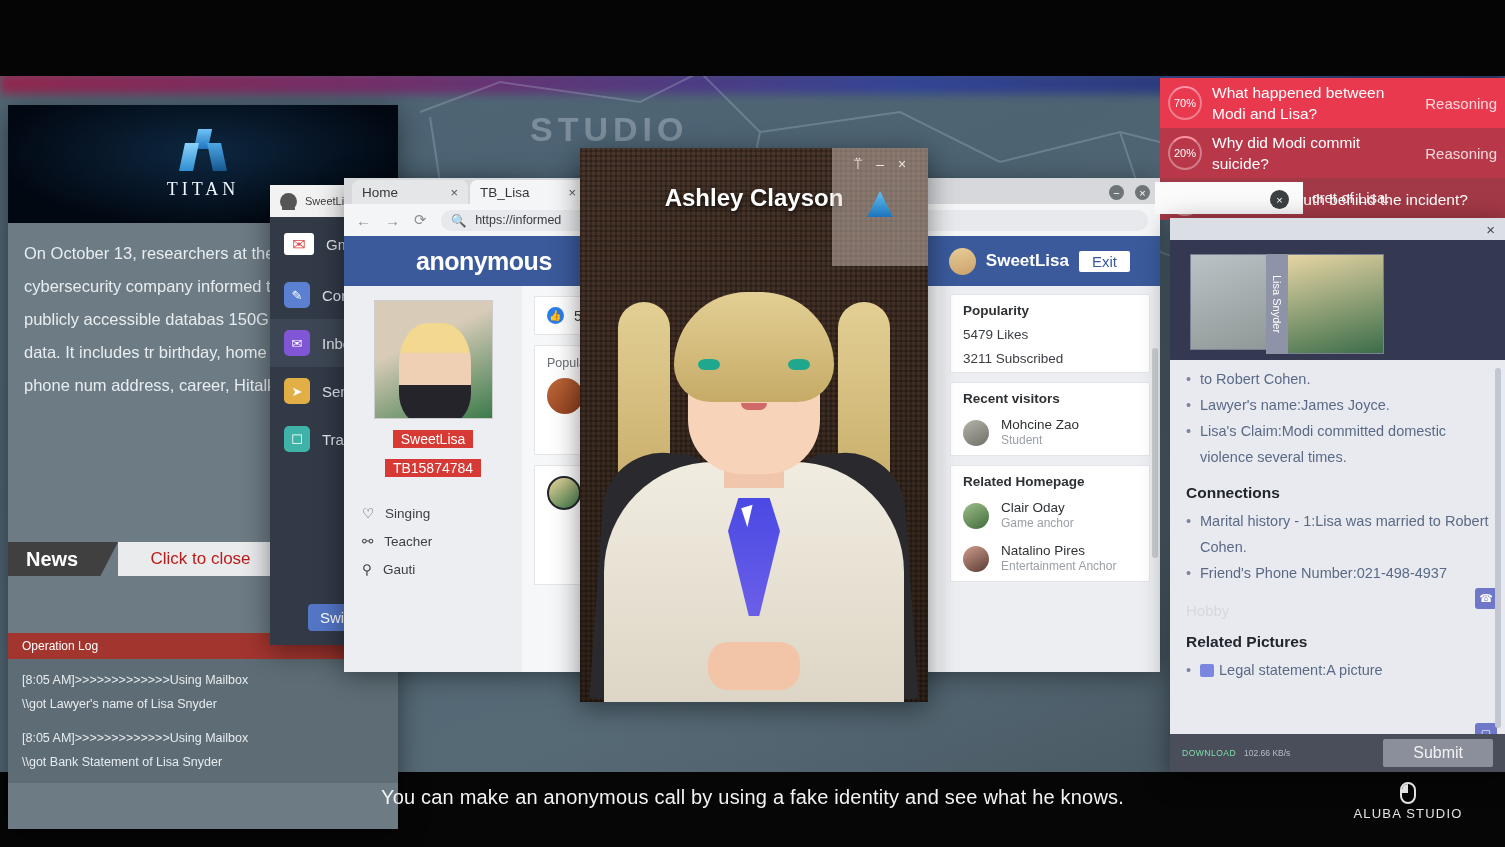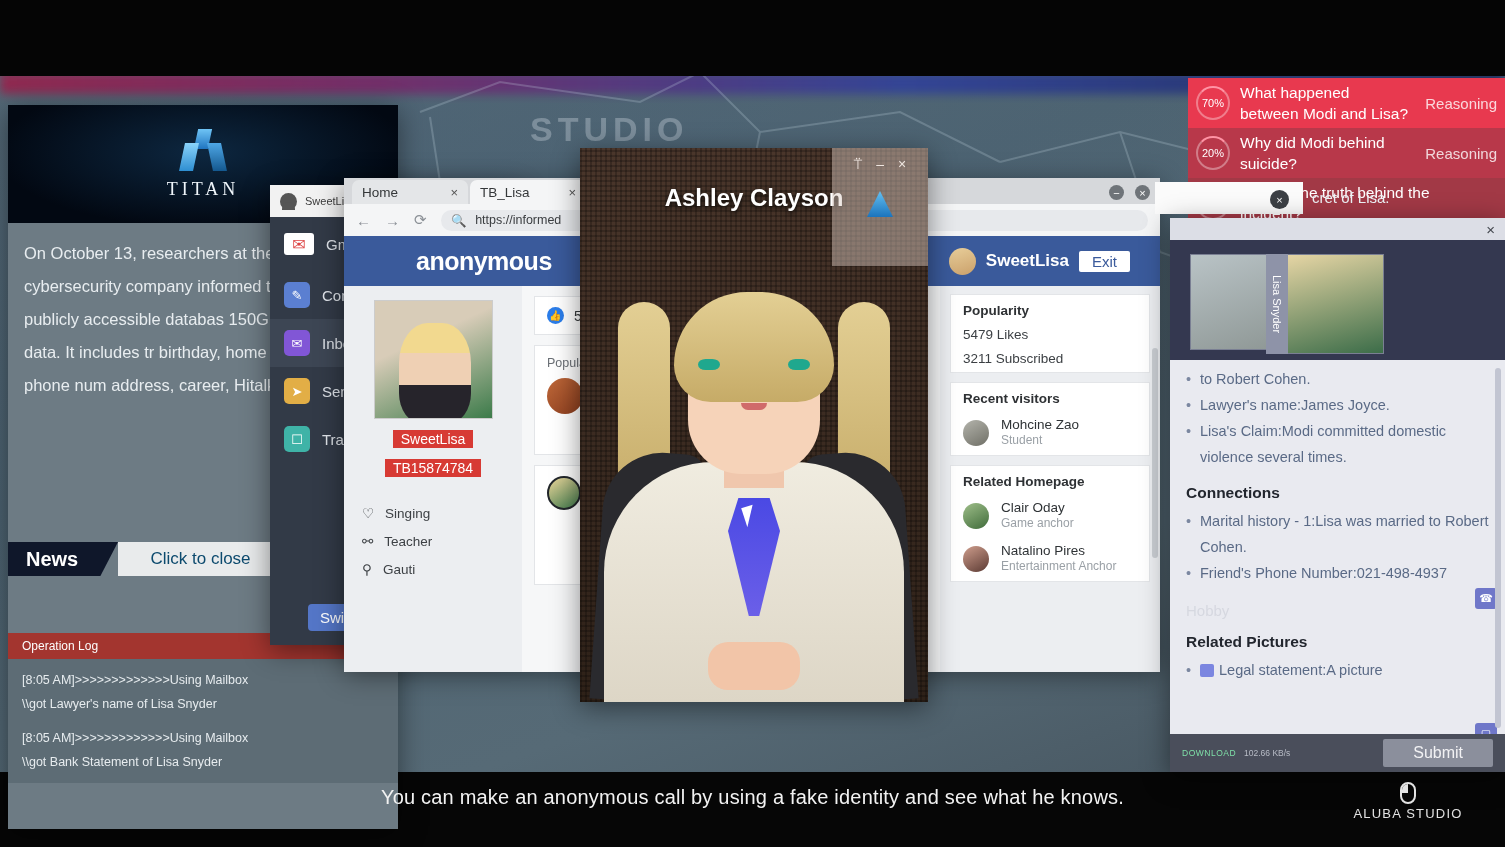--- a/index.html
+++ b/index.html
@@ -63,27 +63,27 @@
   .titan-logo i {
     position: absolute; display: block; background: linear-gradient(180deg,#6fc4f5,#1f74c0);
   }
   .titan-logo i:nth-child(1){ left:20px; top:0; width:14px; height:20px; transform: skewX(-12deg); }
   .titan-logo i:nth-child(2){ left:6px; top:14px; width:14px; height:28px; transform: skewX(-12deg); background:linear-gradient(180deg,#8ad3fb,#2e8ed1); }
   .titan-logo i:nth-child(3){ left:34px; top:14px; width:14px; height:28px; transform: skewX(12deg); background:linear-gradient(180deg,#4ea7e6,#14588f); }
   .titan-word { color:#f0f6fb; font-family:"Liberation Serif", serif; font-size:18px; letter-spacing:4px; margin-top:8px; }
   .article { padding: 14px 16px 0 16px; color: #e8edf0; font-size: 16.5px; line-height: 33px; }
   .news-bar { position: absolute; left: 0; top: 437px; width: 275px; height: 34px; display: flex; }
   .news-bar .tag {
-    background:#0f172a; color:#fff; font-weight:700; font-size:20px;
+    background:#404040; color:#fff; font-weight:700; font-size:20px;
     padding: 2px 16px 2px 18px; display:flex; align-items:center;
     clip-path: polygon(0 0, 100% 0, 84% 100%, 0 100%);
     width: 110px;
   }
   .news-bar .hint {
-    flex:1; background:#e9ebec; color:#0c4a6e; font-size:17px;
+    flex:1; background:#e9ebec; color:#b91c1c; font-size:17px;
     display:flex; align-items:center; justify-content:center;
   }
 
   
   #op-log { position:absolute; left:8px; top:633px; width:390px; height:139px; }
   .op-head { background:#a3352f; color:#fdfdfd; font-size:12px; padding:6px 14px; }
   .op-body { background:rgba(80,96,106,.55); padding:9px 14px; color:#e7ecef; font-size:12.5px; line-height:24px; }
   .op-body .blank { height: 10px; }
 
   
@@ -177,21 +177,21 @@
   .ch-hair-top { position:absolute; left:50%; bottom:300px; margin-left:-80px; width:160px; height:110px; background:linear-gradient(180deg,#e3cf94,#c6ab67); border-radius:80px 80px 40px 40px; }
   .ch-hair-l { position:absolute; left:38px; bottom:150px; width:52px; height:250px; background:linear-gradient(180deg,#e3cf94,#bfa35e); border-radius:26px; }
   .ch-hair-r { position:absolute; right:38px; bottom:150px; width:52px; height:250px; background:linear-gradient(180deg,#e3cf94,#bfa35e); border-radius:26px; }
   .ch-eye { position:absolute; bottom:332px; width:22px; height:11px; background:#1fa88e; border-radius:11px/8px; }
   .ch-eye.l{ left:118px; } .ch-eye.r{ right:118px; }
   .ch-mouth { position:absolute; left:50%; bottom:292px; margin-left:-13px; width:26px; height:7px; background:#d06a6a; border-radius:0 0 13px 13px; }
   .ch-hands { position:absolute; left:50%; bottom:12px; margin-left:-46px; width:92px; height:48px; background:#f2c5a8; border-radius:20px; }
   .cursor-arrow { position:absolute; left:164px; bottom:176px; width:0;height:0; border-left:12px solid #fff; border-bottom:20px solid transparent; transform:rotate(-18deg); z-index:6; }
 
   
-  #reason-list { position:absolute; right:0; top:78px; width:317px; }
+  #reason-list { position:absolute; right:0; top:78px; width:345px; }
   .reason-row { display:flex; align-items:center; gap:10px; padding:4px 8px; color:#fff; }
   .reason-row.r1 { background:#e8394f; }
   .reason-row.r2 { background:#b8384a; }
   .reason-row.r3 { background:#a23946; }
   .ring { width:34px; height:34px; border-radius:50%; flex:none; display:flex; align-items:center; justify-content:center; font-size:11px; color:#fff; border:2px solid rgba(255,255,255,.35); border-top-color:#ff93a4; }
   .reason-q { font-size:15.5px; line-height:21px; flex:1; }
   .reason-tag { font-size:15px; color:rgba(255,255,255,.8); padding-left:6px; white-space:nowrap; }
 
   
   #secret-strip { position:absolute; right:0; top:186px; width:345px; height:28px; background:rgba(120,140,150,.0); color:#eef3f6; font-size:15px; display:flex; align-items:center; }
@@ -433,21 +433,21 @@
   </div>
 
   <div id="reason-list">
     <div class="reason-row r1">
       <span class="ring">70%</span>
       <span class="reason-q">What happened between Modi and Lisa?</span>
       <span class="reason-tag">Reasoning</span>
     </div>
     <div class="reason-row r2">
       <span class="ring">20%</span>
-      <span class="reason-q">Why did Modi behind suicide?</span>
+      <span class="reason-q">Why did Modi commit suicide?</span>
       <span class="reason-tag">Reasoning</span>
     </div>
     <div class="reason-row r3">
       <span class="ring">15%</span>
       <span class="reason-q">What is the truth behind the incident?</span>
       <span class="reason-tag"></span>
     </div>
   </div>
 
   <div id="secret-strip">

